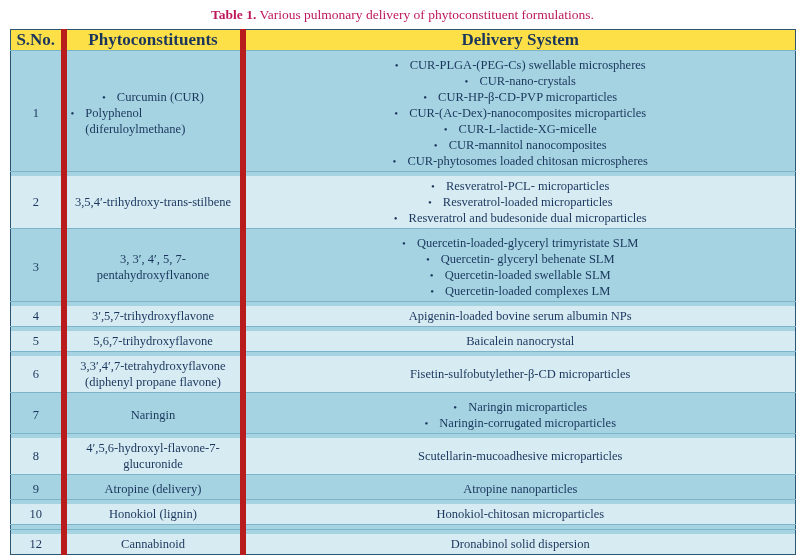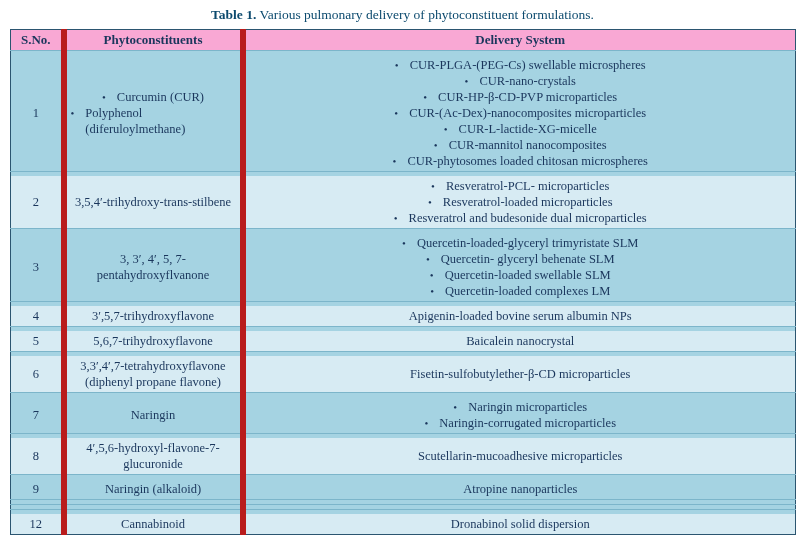--- a/index.html
+++ b/index.html
@@ -6,21 +6,21 @@
     margin: 0; padding: 0;
     width: 805px; height: 560px;
     background: #ffffff;
     overflow: hidden;
     font-family: "Liberation Serif", serif;
   }
   .page { width: 805px; height: 560px; position: relative; }
   .caption {
     text-align: center;
     font-size: 13.5px;
-    color: #0c4a6e;
+    color: #be185d;
     padding: 7px 0 6px 0;
     line-height: 16px;
   }
   .caption b { font-weight: bold; }
   table.main {
     border-collapse: collapse;
     table-layout: fixed;
     margin-left: 10px;
     width: 785px;
     border: 1px solid #2b5570;
@@ -31,23 +31,23 @@
   col.c-del   { width: 553px; }
   th, td {
     text-align: center;
     vertical-align: middle;
     padding: 2px 4px;
     font-size: 12.5px;
     line-height: 16px;
     overflow: hidden;
   }
   th {
-    font-size: 13px;
+    font-size: 17px;
     font-weight: bold;
-    background: #f9a8d4;
+    background: #fde047;
     padding: 2px 4px;
   }
   th + th, td + td { border-left: 6px solid #b91c1c; }
   tr.light td  { background: #d7ebf3; }
   tr.medium td { background: #a5d3e2; }
   tr.band td {
     background: #a5d3e2;
     height: 4px;
     padding: 0;
     line-height: 4px;
@@ -242,27 +242,32 @@
           <td><span>4′,5,6-hydroxyl-flavone-7-glucuronide</span></td>
           <td><span>Scutellarin-mucoadhesive microparticles</span></td>
         </tr>
         <tr class="band">
           <td></td>
           <td></td>
           <td></td>
         </tr>
         <tr class="medium">
           <td>9</td>
-          <td><span>Naringin (alkaloid)</span></td>
+          <td><span>Atropine (delivery)</span></td>
           <td><span>Atropine nanoparticles</span></td>
         </tr>
         <tr class="band">
           <td></td>
           <td></td>
           <td></td>
+        </tr>
+        <tr class="light">
+          <td>10</td>
+          <td><span>Honokiol (lignin)</span></td>
+          <td><span>Honokiol-chitosan microparticles</span></td>
         </tr>
         <tr class="band">
           <td></td>
           <td></td>
           <td></td>
         </tr>
         <tr class="band">
           <td></td>
           <td></td>
           <td></td>

